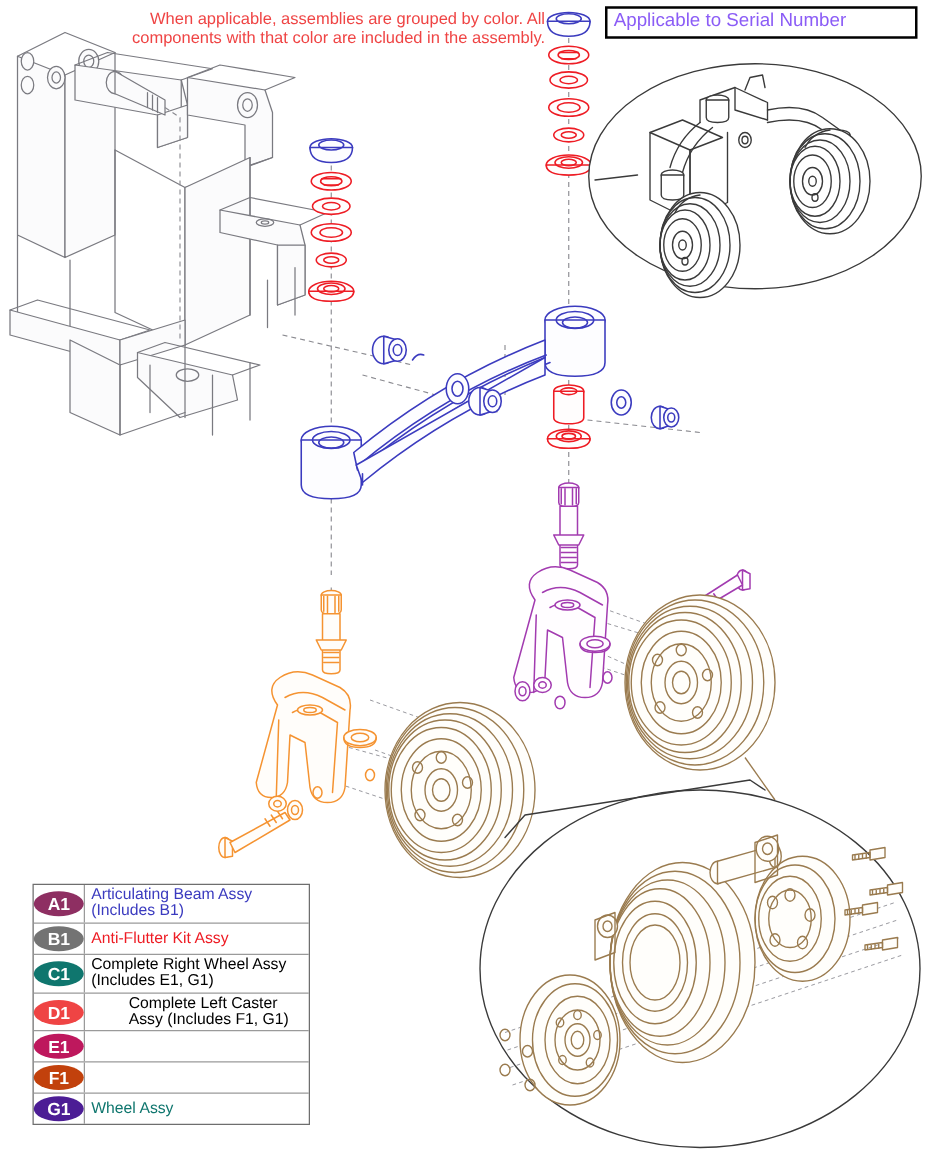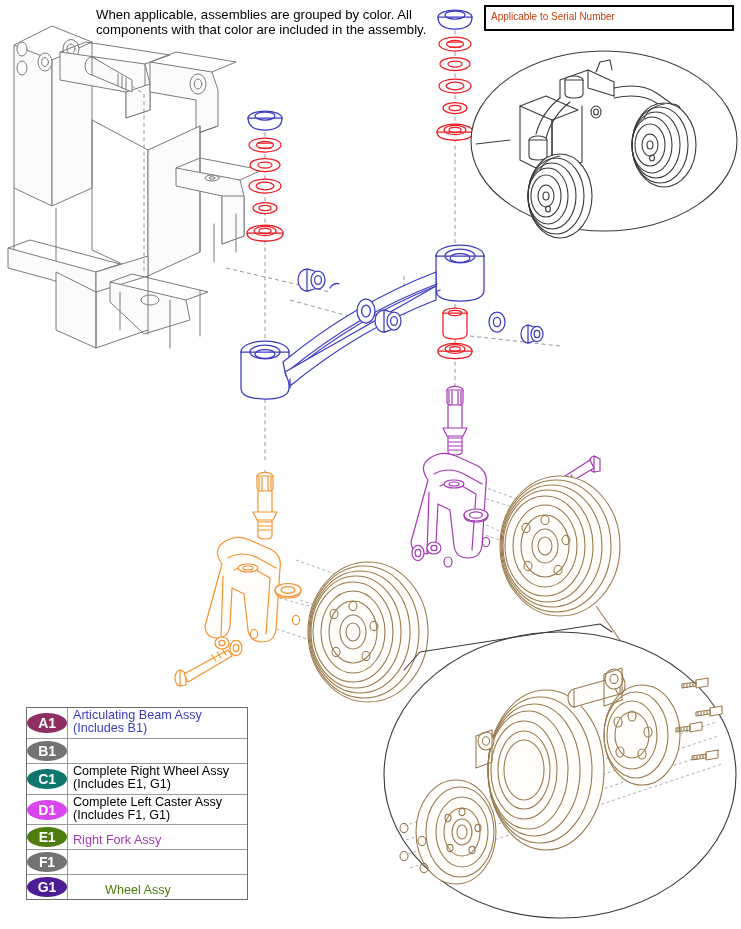--- a/index.html
+++ b/index.html
@@ -3,41 +3,41 @@
 <meta charset="utf-8">
 <style>
   html,body{margin:0;padding:0;background:#ffffff;}
   body{width:741px;height:929px;position:relative;overflow:hidden;
        font-family:"Liberation Sans",sans-serif;color:#000;}
 
   #stage{position:absolute;inset:0;width:741px;height:929px;}
   #art{position:absolute;left:0;top:0;}
 
   
-  .note{position:absolute;left:96px;top:8px;width:340px;text-align:left;
-        font-size:13.2px;line-height:14.6px;color:#000000;}
+  .note{position:absolute;left:96px;top:8px;width:340px;text-align:right;
+        font-size:13.2px;line-height:14.6px;color:#ef4444;}
 
   
   .serialbox{position:absolute;left:484px;top:5px;width:250px;
              border:2px solid #000;background:#fff;padding:3px 4px 4px 5px;
              box-sizing:border-box;}
-  .serialbox div{font-size:10px;line-height:14.8px;color:#c2410c;white-space:nowrap;}
+  .serialbox div{font-size:15px;line-height:14.8px;color:#8b5cf6;white-space:nowrap;}
 
   
   .legend{position:absolute;left:26px;top:707px;width:222px;
           border:1px solid #6e6e6e;background:#fff;box-sizing:border-box;}
   .lrow{display:flex;align-items:stretch;border-bottom:1px solid #9a9a9a;min-height:21px;}
   .lrow:last-child{border-bottom:none;}
   .lcode{width:40px;min-width:40px;display:flex;align-items:center;justify-content:center;
          border-right:1px solid #9a9a9a;padding:2px 0;}
   .badge{width:42px;height:20px;border-radius:50%;background:#8e2f62;
          color:#fff;font-size:14px;font-weight:bold;letter-spacing:-.2px;
          display:flex;align-items:center;justify-content:center;line-height:1;}
   .ldesc{flex:1;padding:1px 4px 2px 5px;font-size:12.6px;line-height:13.4px;
-         display:flex;align-items:flex-end;}
+         display:flex;align-items:center;}
   .ldesc span{display:block;}
 </style>
 </head>
 <body>
 
 <div id="stage">
 
   <svg id="art" width="741" height="929" viewBox="0 0 741 929">
     <defs>
       <style>
@@ -478,53 +478,53 @@
           <div class="badge" style="background: rgb(142, 47, 98); color: rgb(255, 255, 255);">A1</div>
         </div>
         <div class="ldesc" style="color: rgb(59, 59, 191);">
           <span>Articulating Beam Assy (Includes B1)</span>
         </div>
       </div>
       <div class="lrow">
         <div class="lcode">
           <div class="badge" style="background: #737373; color: rgb(255, 255, 255);">B1</div>
         </div>
+        <div class="ldesc" style="color: rgb(238, 28, 36);">
+          <span>Anti-Flutter Kit Assy</span>
+        </div>
       </div>
       <div class="lrow">
         <div class="lcode">
           <div class="badge" style="background: #0f766e; color: rgb(255, 255, 255);">C1</div>
         </div>
         <div class="ldesc" style="color: rgb(0, 0, 0);">
           <span>Complete Right Wheel Assy (Includes E1, G1)</span>
         </div>
       </div>
       <div class="lrow">
         <div class="lcode">
-          <div class="badge" style="background: #d946ef; color: rgb(255, 255, 255);">D1</div>
-        </div>
-        <div class="ldesc" style="color: rgb(0, 0, 0);">
+          <div class="badge" style="background: #ef4444; color: rgb(255, 255, 255);">D1</div>
+        </div>
+        <div class="ldesc" style="color: rgb(0, 0, 0); margin-left: 30px;">
           <span>Complete Left Caster Assy (Includes F1, G1)</span>
         </div>
       </div>
       <div class="lrow">
         <div class="lcode">
-          <div class="badge" style="background: #4d7c0f; color: rgb(255, 255, 255);">E1</div>
-        </div>
-        <div class="ldesc" style="color: rgb(162, 59, 176);">
-          <span>Right Fork Assy</span>
-        </div>
-      </div>
-      <div class="lrow">
-        <div class="lcode">
-          <div class="badge" style="background: #737373; color: rgb(255, 255, 255);">F1</div>
+          <div class="badge" style="background: #be185d; color: rgb(255, 255, 255);">E1</div>
+        </div>
+      </div>
+      <div class="lrow">
+        <div class="lcode">
+          <div class="badge" style="background: #c2410c; color: rgb(255, 255, 255);">F1</div>
         </div>
       </div>
       <div class="lrow">
         <div class="lcode">
           <div class="badge" style="background: #4c1d95; color: rgb(255, 255, 255);">G1</div>
         </div>
-        <div class="ldesc" style="color: #4d7c0f; margin-left: 32px;">
+        <div class="ldesc" style="color: #0f766e;">
           <span>Wheel Assy</span>
         </div>
       </div>
     </div>
 
 </div>
 
 </body></html>

